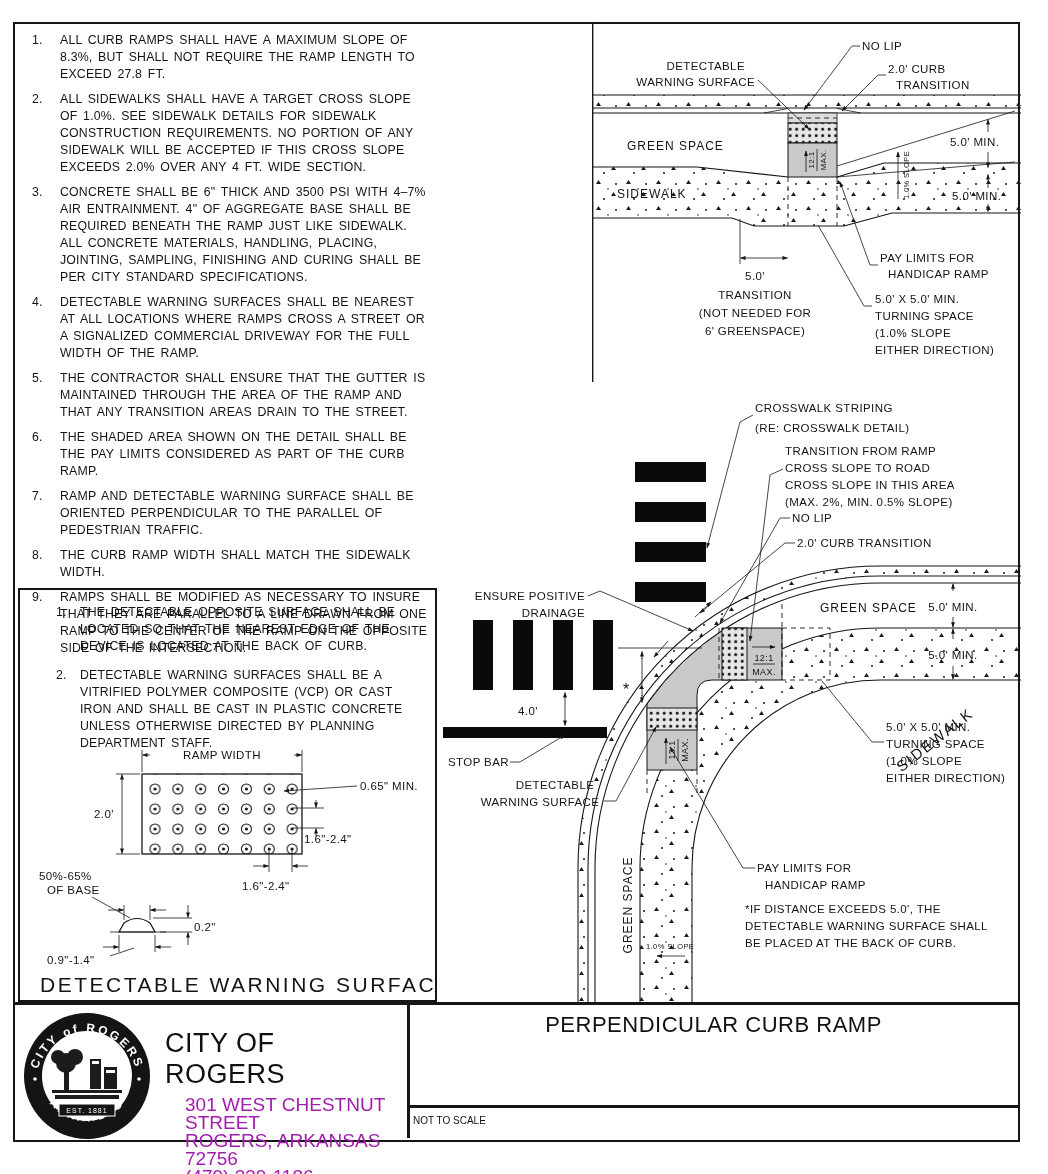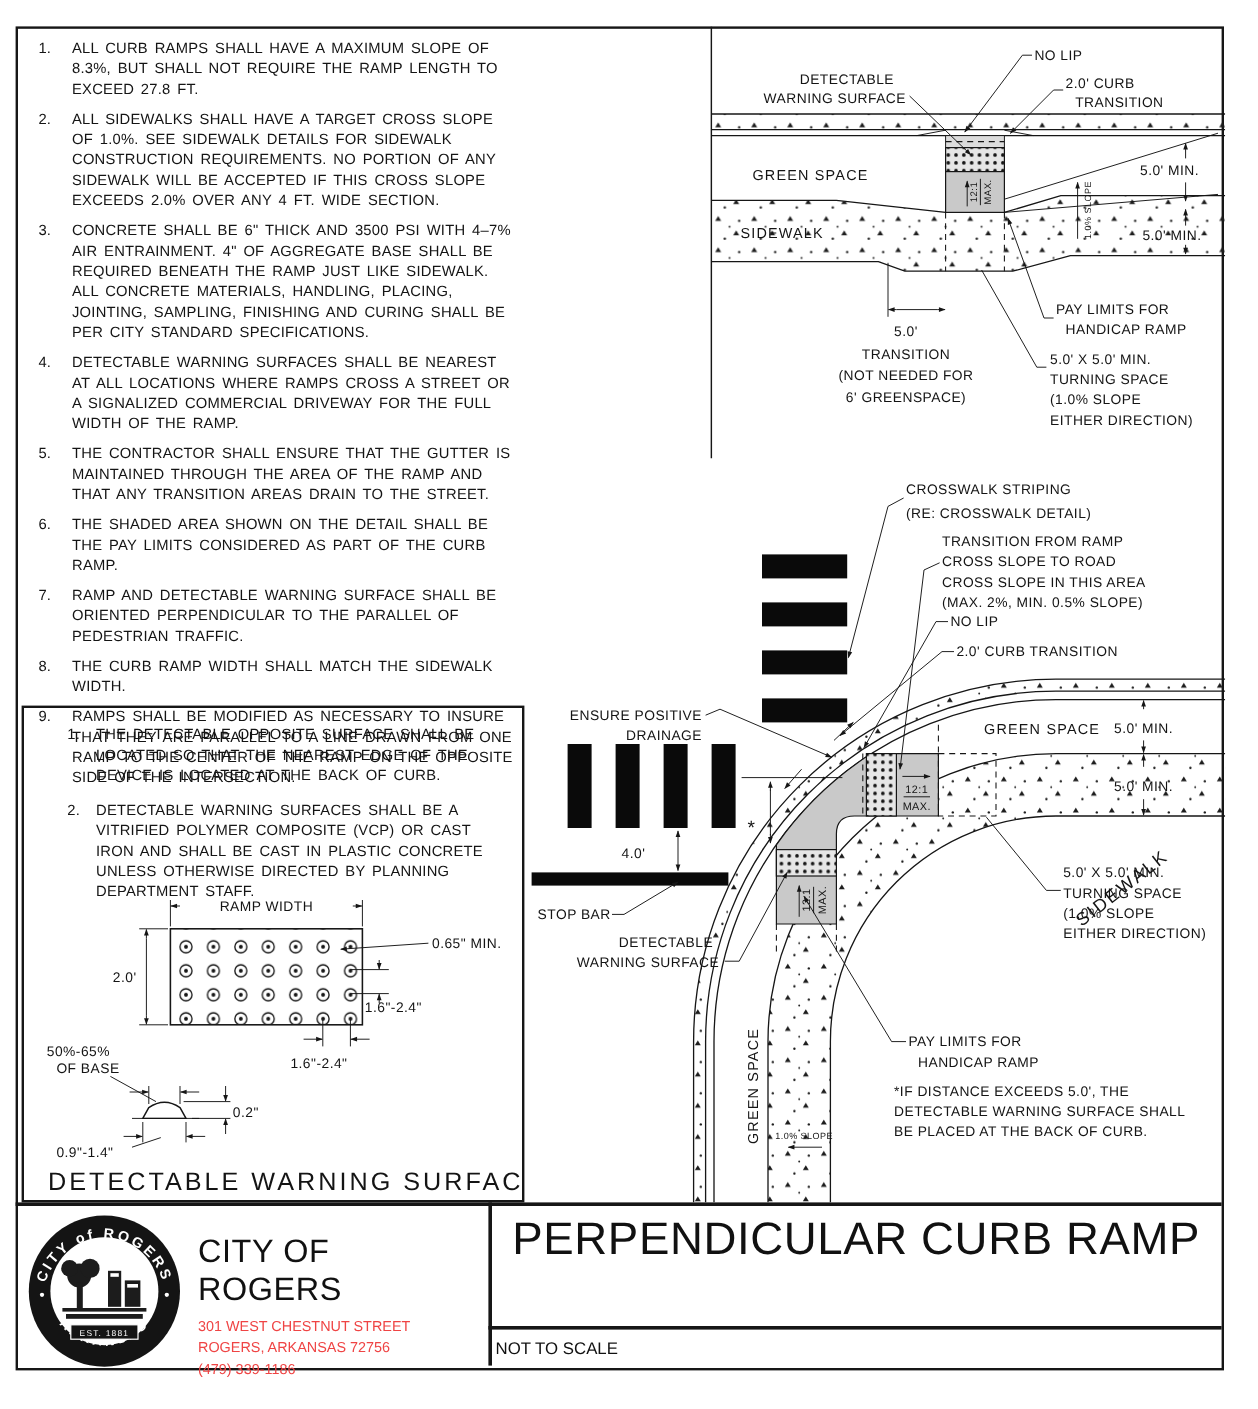--- a/index.html
+++ b/index.html
@@ -15,23 +15,23 @@
   .box-notes .note-row{grid-template-columns:26px 1fr;margin-bottom:12px;}
   
   text{font-family:"Liberation Sans",sans-serif;fill:#141414;letter-spacing:.4px;}
   .t11{font-size:11.5px;} .t8{font-size:8px;} .t7{font-size:7.5px;}
   .t9{font-size:9px;} .t15{font-size:15px;letter-spacing:2px;} .t12{font-size:12px;letter-spacing:1px;}
   .dln{stroke:#161616;stroke-width:1.1;fill:none;}
   .thn{stroke:#161616;stroke-width:.8;fill:none;}
   .dsh{stroke:#161616;stroke-width:.9;fill:none;stroke-dasharray:5 4;}
   
   .tb-agency{font-size:27px;letter-spacing:.5px;color:#111;}
-  .tb-addr{font-size:12px;line-height:18px;color:#ef4444;}
-  .tb-title{font-size:38px;letter-spacing:.5px;text-align:center;color:#111;}
-  .tb-small{font-size:14px;color:#111;}
+  .tb-addr{font-size:19px;line-height:18px;color:#a21caf;margin-left:20px;}
+  .tb-title{font-size:22px;letter-spacing:.5px;text-align:center;color:#111;}
+  .tb-small{font-size:10px;color:#111;}
   .dws-title{font-size:21px;letter-spacing:2.5px;color:#222;}
 </style>
 </head>
 <body>
 
 <div id="sheet">
 
   <svg width="0" height="0" style="position:absolute">
     <defs>
       <marker id="ar" viewBox="0 0 10 10" refX="9" refY="5" markerWidth="9" markerHeight="7" orient="auto-start-reverse">

